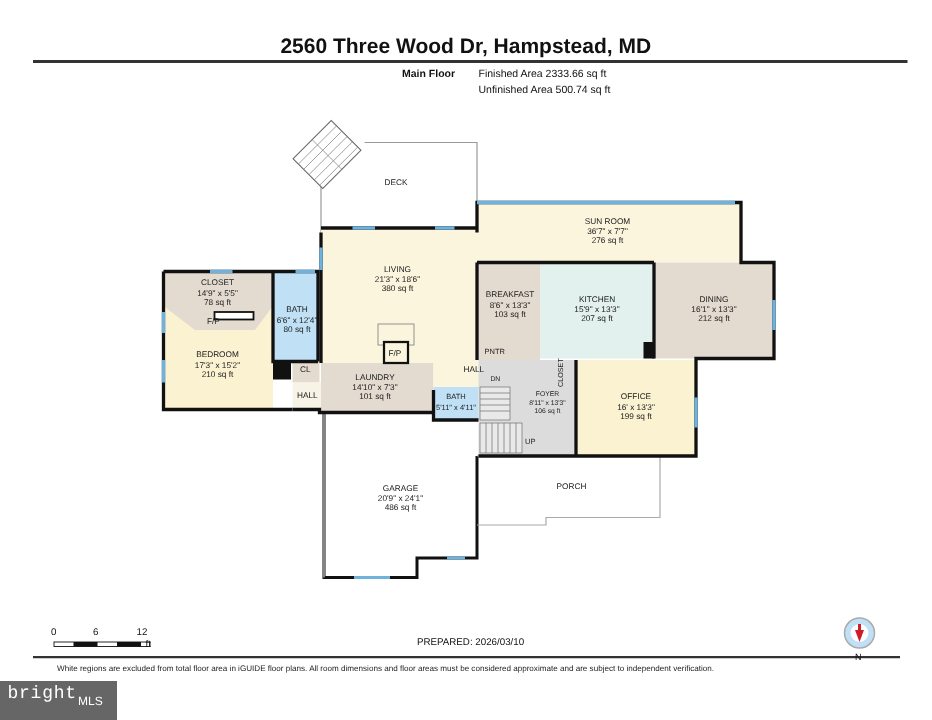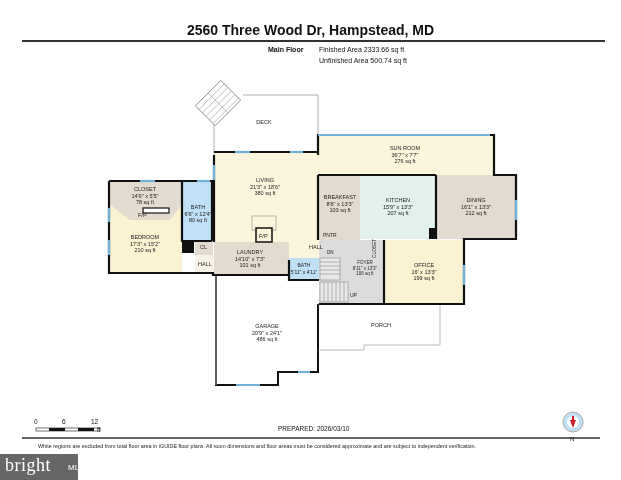--- a/index.html
+++ b/index.html
@@ -7,22 +7,22 @@
   .abs{position:absolute;}
   .title{left:0;width:621px;top:22px;text-align:center;font-weight:bold;font-size:14px;}
   .rule{left:22px;width:583px;height:2px;background:#333;}
   .meta-floor{left:268px;top:46px;font-size:7px;font-weight:bold;}
   .meta-area{left:319px;font-size:7px;}
   .room-label{position:absolute;text-align:center;font-size:5.5px;line-height:6.5px;color:#222;}
   .small-label{position:absolute;font-size:5.5px;color:#222;}
   .disclaimer{left:38px;top:443px;font-size:5.4px;color:#222;}
   .prepared{left:278px;top:425px;font-size:6.5px;}
   .badge{left:0;top:454px;width:78px;height:26px;background:#666;color:#fff;}
-  .badge .b1{position:absolute;left:5px;top:1px;font-family:Liberation Serif, serif;font-size:18px;letter-spacing:0.5px;}
-  .badge .b2{position:absolute;left:52px;top:9px;font-size:8px;margin-left:16px;}
+  .badge .b1{position:absolute;left:5px;top:1px;font-family:Liberation Mono, monospace;font-size:12px;letter-spacing:0.5px;}
+  .badge .b2{position:absolute;left:52px;top:9px;font-size:8px;}
   .scale-num{font-size:6.5px;}
   .compass-n{left:570px;top:436px;font-size:6px;}
   svg{position:absolute;left:0;top:0;}
 </style>
 </head>
 <body>
 
 <div class="abs title">2560 Three Wood Dr, Hampstead, MD</div>
 <div class="abs rule" style="top:40px;"></div>
 <div class="abs meta-floor">Main Floor</div>

